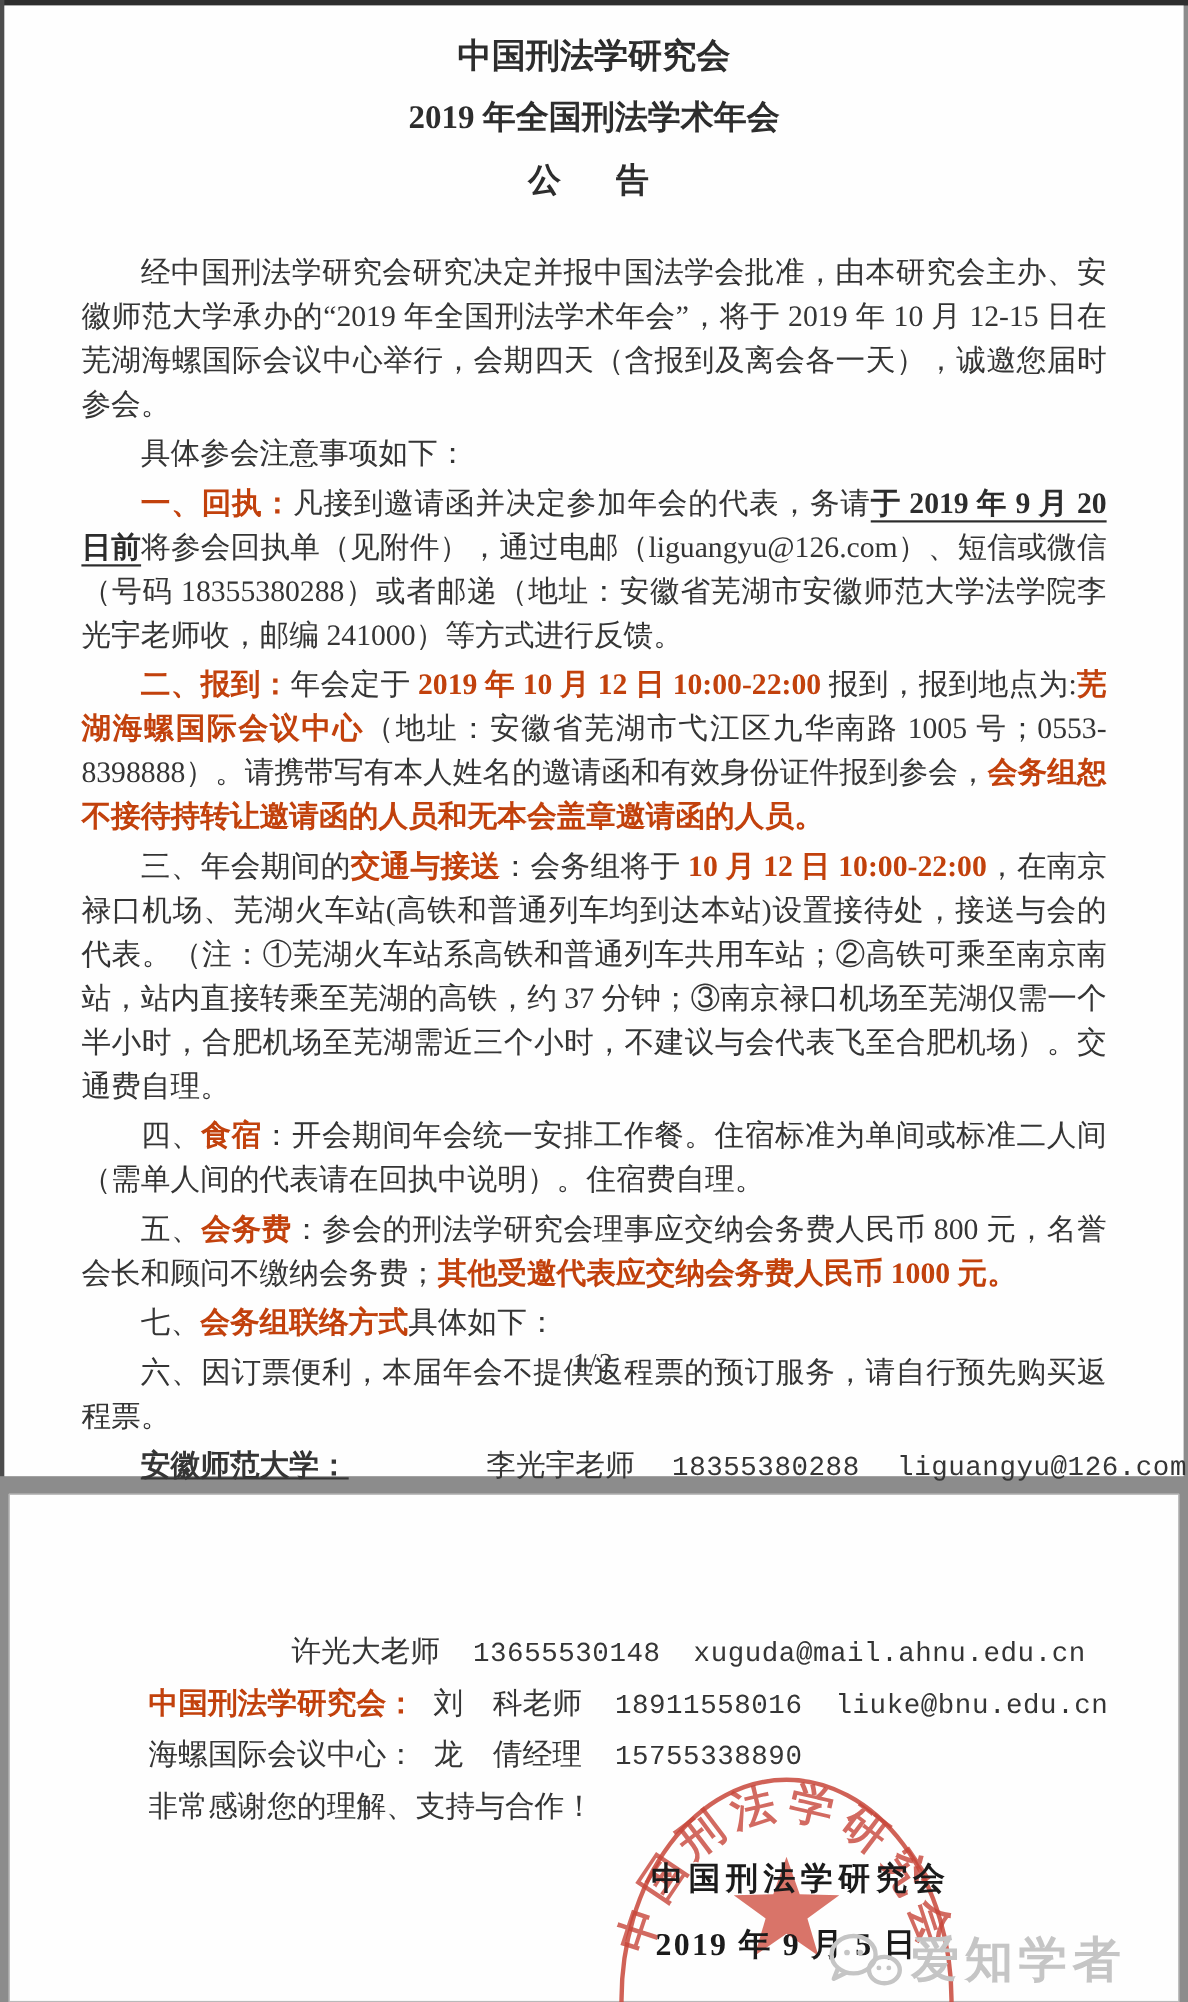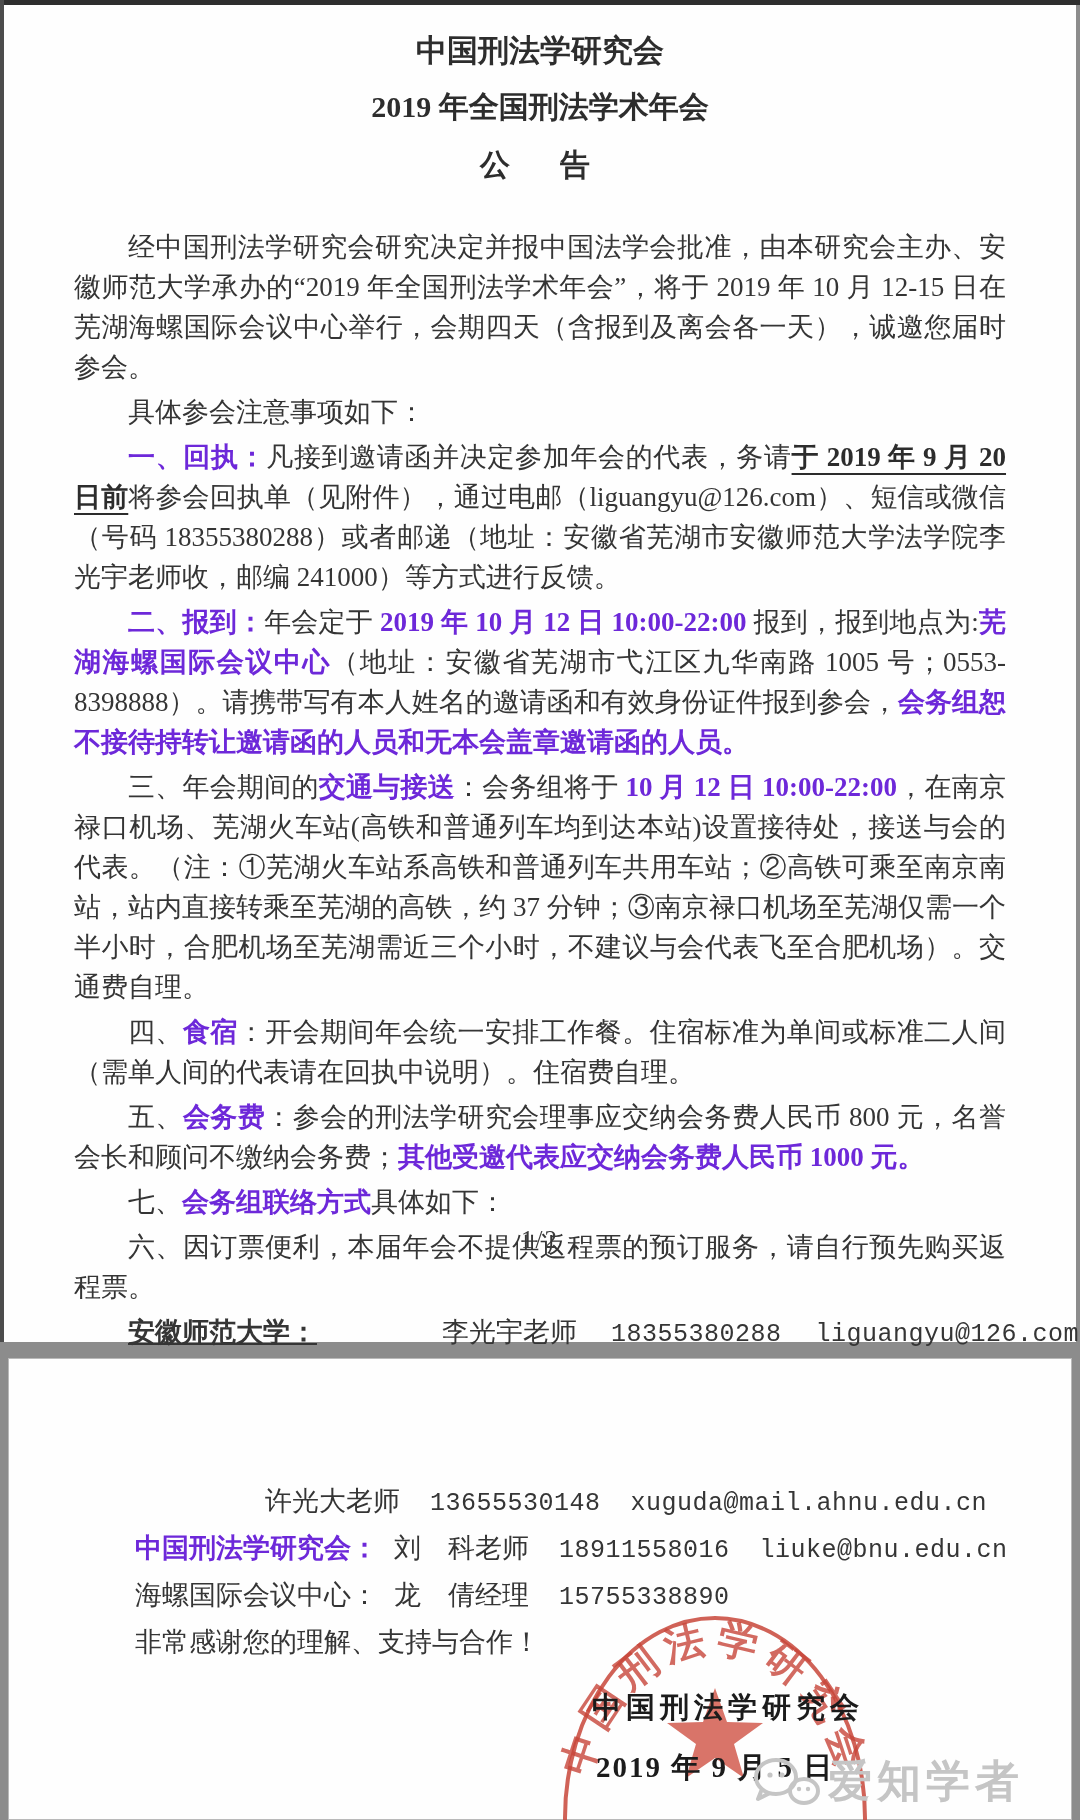--- a/index.html
+++ b/index.html
@@ -16,21 +16,21 @@
   .page1{
     position:absolute;left:4px;top:5px;width:1072px;height:1337px;
     background:#fefefe;box-sizing:border-box;padding:14px 70px 0 70px;
   }
   .title{ text-align:center;font-weight:700;color:#2d2d2d;margin:0; }
   .title.t1{font-size:31px;line-height:44px;margin-top:10px;}
   .title.t2{font-size:30px;line-height:44px;margin-top:12px;}
   .title.t3{font-size:30px;line-height:44px;margin-top:14px;letter-spacing:10px;}
   .body1{margin-top:40px;font-size:27px;line-height:40px;text-align:justify;}
   .body1 p{margin:5px 0;text-indent:2em;}
-  b,.bold{font-weight:700;color:#6d28d9;}
+  b,.bold{font-weight:700;color:#c2410c;}
   .ubold{
     font-weight:700;color:#2c2c2c;
     text-decoration:underline;text-decoration-thickness:2px;text-underline-offset:7px;
   }
   .mono{font-family:"Liberation Mono","DejaVu Sans Mono",monospace;font-size:25px;letter-spacing:0.5px;}
   .contact-line{white-space:nowrap;}
   .contact-line .org{font-weight:700;text-decoration:underline;}
   .contact-line .gap-wide{display:inline-block;width:125px;}
   .contact-line .gap{display:inline-block;width:34px;}
   .pagenum{

